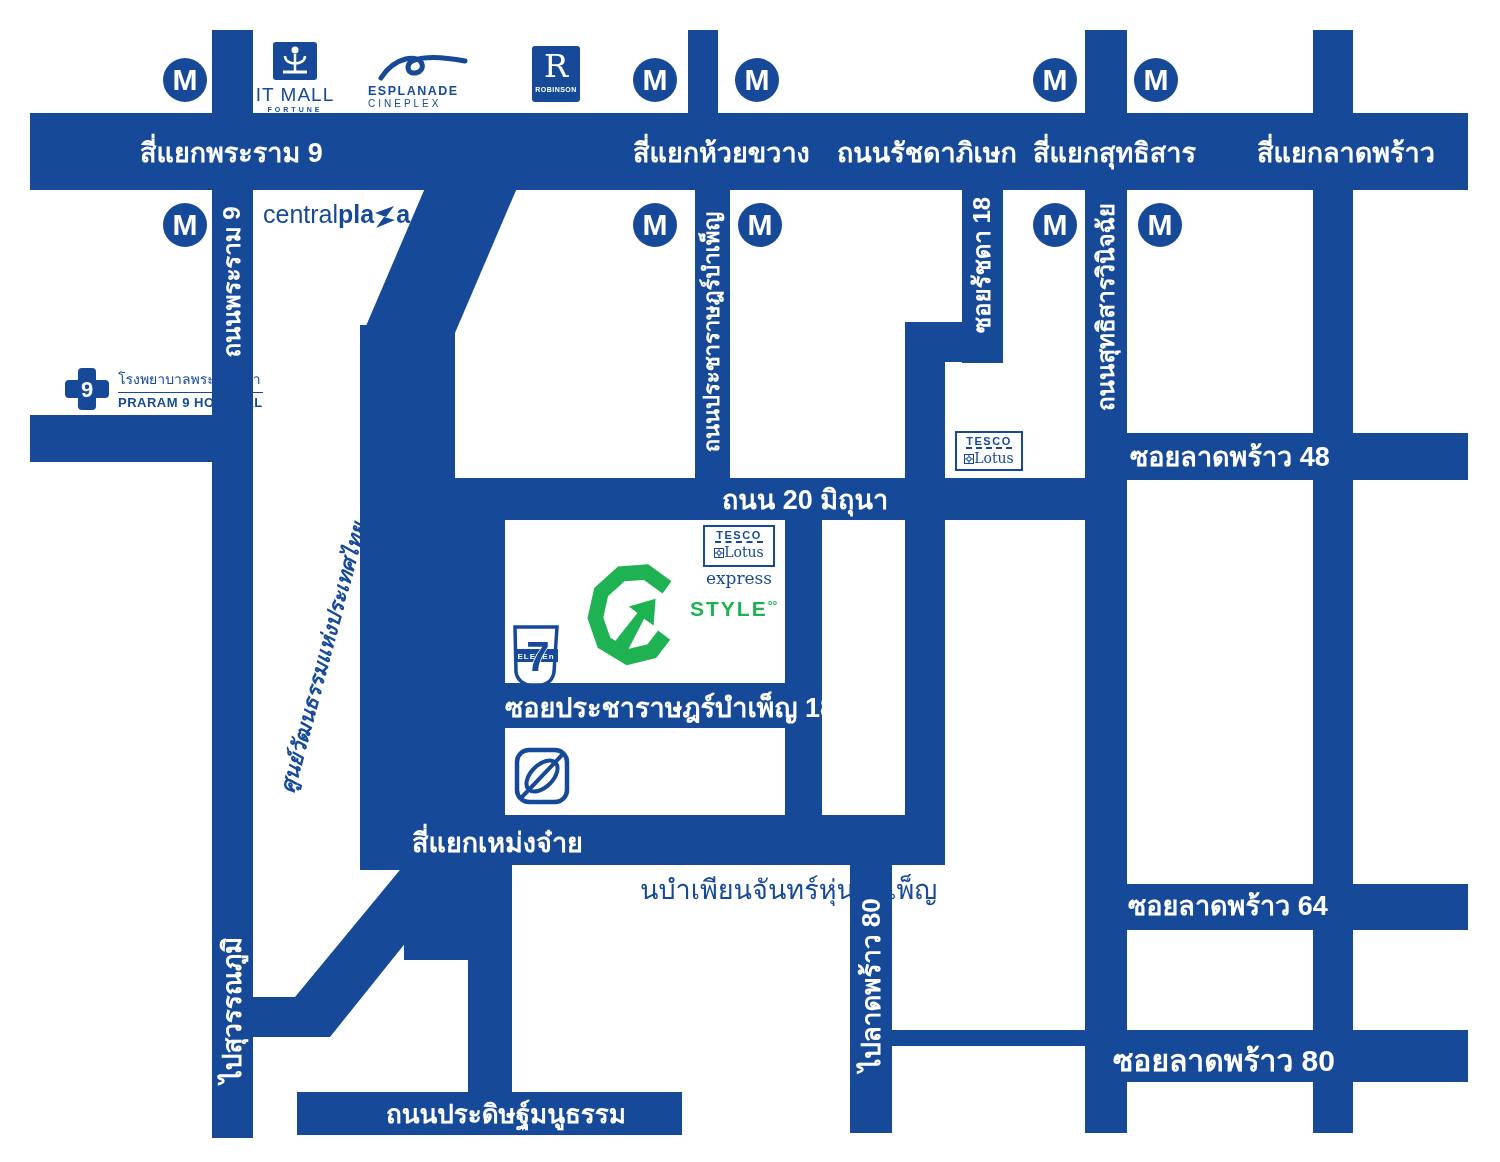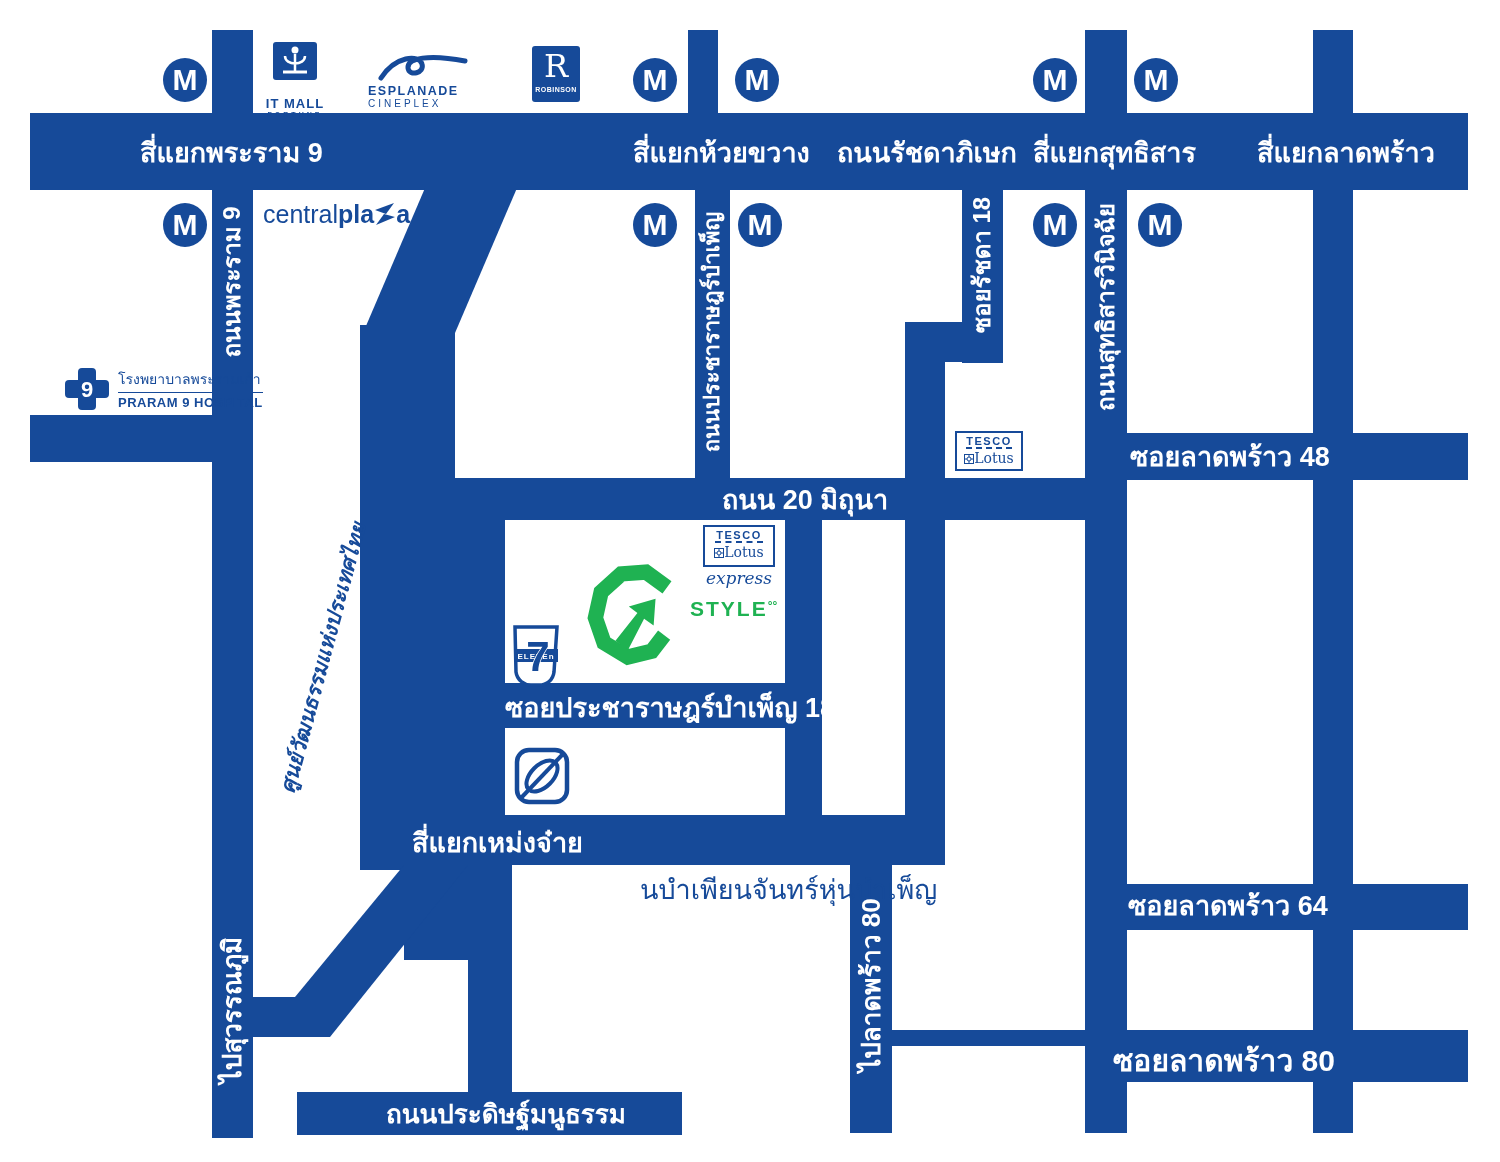--- a/index.html
+++ b/index.html
@@ -108,40 +108,40 @@
 
   <div class="logo" style="left:250px;top:42px;width:90px;text-align:center;color:var(--road);">
     <span>
       <svg width="44" height="38" viewBox="0 0 44 38" style="margin:0 auto;">
         <rect x="0" y="0" width="44" height="38" rx="3" fill="var(--road)"></rect>
         <circle cx="22" cy="8" r="3.5" fill="#fff"></circle>
         <path d="M22,12 L22,29 M12,14 C12,24 32,24 32,14" stroke="#fff" stroke-width="2.5" fill="none"></path>
         <path d="M10,30 L34,30" stroke="#fff" stroke-width="3"></path>
       </svg>
     </span>
-    <div style="font-size:13px;font-weight:bold;letter-spacing:1px;margin-top:16px;">IT MALL</div>
+    <div style="font-size:19px;font-weight:normal;letter-spacing:1px;margin-top:4px;">IT MALL</div>
     <div style="font-size:7px;font-weight:bold;letter-spacing:3px;">FORTUNE</div>
   </div>
 
   <div class="logo" style="left:368px;top:52px;width:110px;text-align:left;color:var(--road);">
     <span>
       <svg width="92" height="30" viewBox="0 0 92 30" style="margin:0 auto;">
         <path d="M4,26 C18,4 42,2 45,12 C48,21 32,25 31,16 C30,6 52,2 88,9" stroke="var(--road)" stroke-width="5" fill="none" stroke-linecap="round"></path>
       </svg>
     </span>
     <div style="font-size:12.5px;font-weight:bold;letter-spacing:1.5px;margin-top:2px;">ESPLANADE</div>
     <div style="font-size:10px;letter-spacing:3px;color:var(--road);">CINEPLEX</div>
   </div>
 
   <div class="logo" style="left:532px;top:46px;width:48px;height:56px;background:var(--road);border-radius:3px;color:#fff;text-align:center;">
     <div style="font-family:'DejaVu Serif',serif;font-size:32px;line-height:40px;">R</div>
     <div style="font-size:7px;font-weight:bold;letter-spacing:.5px;">ROBINSON</div>
   </div>
 
-  <div class="logo" style="left:263px;top:200px;color:var(--road);display:flex;align-items:flex-start;">
+  <div class="logo" style="left:263px;top:200px;color:var(--road);display:flex;align-items:center;">
     <span style="font-size:25px;">central</span>
       <span style="font-size:25px;font-weight:bold;">pla</span>
       <span style="position:relative;top:2px;">
       <svg width="22" height="24" viewBox="0 0 22 24">
         <polygon points="1,8 20,1 12,12" fill="var(--road)"></polygon>
         <polygon points="21,15 2,23 10,12" fill="var(--road)"></polygon>
       </svg>
       </span>
       <span style="font-size:25px;font-weight:bold;">a</span>
   </div>
@@ -177,21 +177,21 @@
       <div class="tesco-line">TESCO</div>
       <div class="tesco-dash"></div>
       <div class="lotus-row">
         <svg width="10" height="10" viewBox="0 0 10 10" style="display:inline-block;vertical-align:-1px;">
           <rect x=".5" y=".5" width="9" height="9" fill="none" stroke="var(--road)"></rect>
           <circle cx="5" cy="5" r="2" fill="none" stroke="var(--road)"></circle>
           <path d="M5,1 V3 M5,7 V9 M1,5 H3 M7,5 H9" stroke="var(--road)"></path>
         </svg><span>Lotus</span>
       </div>
     </div>
-    <div style="font-family:'DejaVu Serif',serif;font-style:italic;font-size:17px;color:var(--road);margin-top:1px;">express</div>
+    <div style="font-family:'DejaVu Serif',serif;font-size:17px;color:var(--road);margin-top:1px;">express</div>
   </div>
 
   <div class="logo" style="left:508px;top:624px;">
     <svg width="56" height="64" viewBox="0 0 56 64">
       <path d="M7,3 L49,3 L46,48 C45,56 39,61 31,61 L23,61 C16,61 9,56 8,48 Z" fill="#fff" stroke="var(--road)" stroke-width="3.5"></path>
       <rect x="6" y="25" width="44" height="13" fill="var(--road)"></rect>
       <text x="28" y="35" text-anchor="middle" fill="#fff" font-size="8" font-weight="bold" letter-spacing="1" font-family="Liberation Sans,sans-serif">ELEVEn</text>
       <text x="30" y="47" text-anchor="middle" fill="var(--road)" stroke="#fff" stroke-width="1.5" paint-order="stroke" font-size="42" font-weight="bold" font-family="Liberation Sans,sans-serif">7</text>
     </svg>
   </div>

